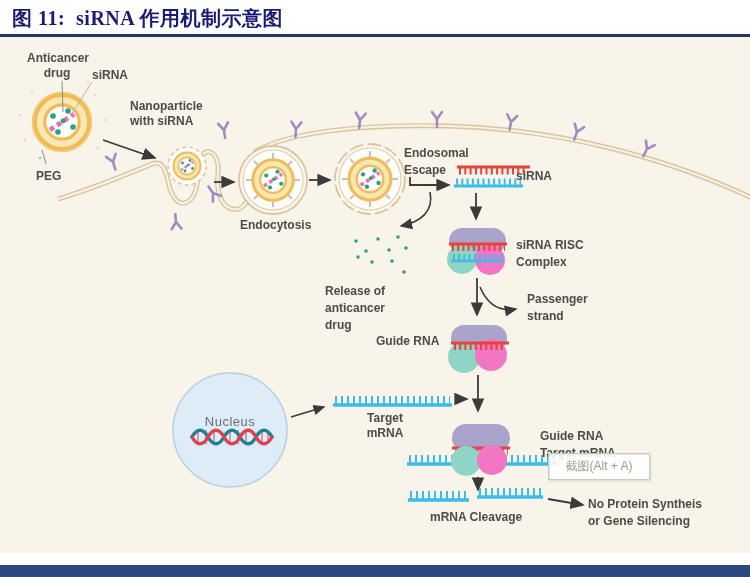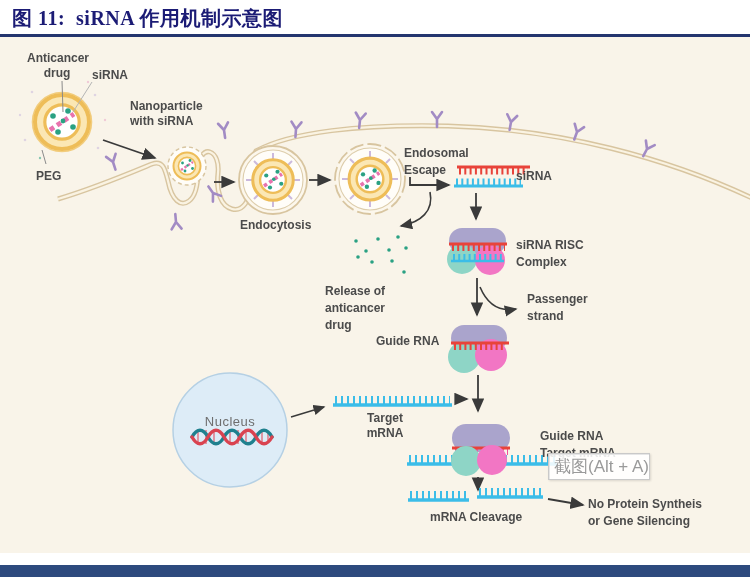--- a/index.html
+++ b/index.html
@@ -8,21 +8,21 @@
   #hdr{position:absolute;left:0;top:0;width:750px;height:34px;background:#ffffff;
        border-bottom:3px solid #24356e;z-index:5;}
   #hdr .t{position:absolute;left:12px;top:5px;font-family:"Liberation Serif",serif;
        font-weight:bold;font-size:20px;color:#1b1b75;letter-spacing:.5px;white-space:pre;}
   svg{position:absolute;left:0;top:0;z-index:1;}
   svg text{font-family:"Liberation Sans",sans-serif;font-weight:700;font-size:12px;fill:#4b4b4b;}
   svg text.soft{font-weight:400;font-size:13px;fill:#6e6e6e;letter-spacing:.5px;}
   #snipTip{position:absolute;left:548px;top:453px;width:100px;height:25px;z-index:6;
        background:rgba(255,255,255,.88);border:1px solid #c9c9c9;
        box-shadow:1px 1px 0 #e6e6e6 inset, 1px 1px 2px rgba(0,0,0,.12);
-       color:#9a9a9a;font-size:17px;line-height:25px;text-align:right;white-space:nowrap;}
+       color:#9a9a9a;font-size:12px;line-height:25px;text-align:center;white-space:nowrap;}
   #wm{position:absolute;right:4px;top:541px;z-index:6;font-size:23px;font-weight:bold;
        color:#ffffff;letter-spacing:1px;
        text-shadow:2px 2px 1px rgba(55,55,55,.9),-1px -1px 1px rgba(90,90,90,.55),
                    1px -1px 1px rgba(90,90,90,.45),-1px 1px 1px rgba(90,90,90,.45);}
   #bbar{position:absolute;left:0;bottom:0;width:750px;height:12px;background:#2d4a7e;z-index:5;}
 </style>
 </head>
 <body>
 
 <div id="stage">

